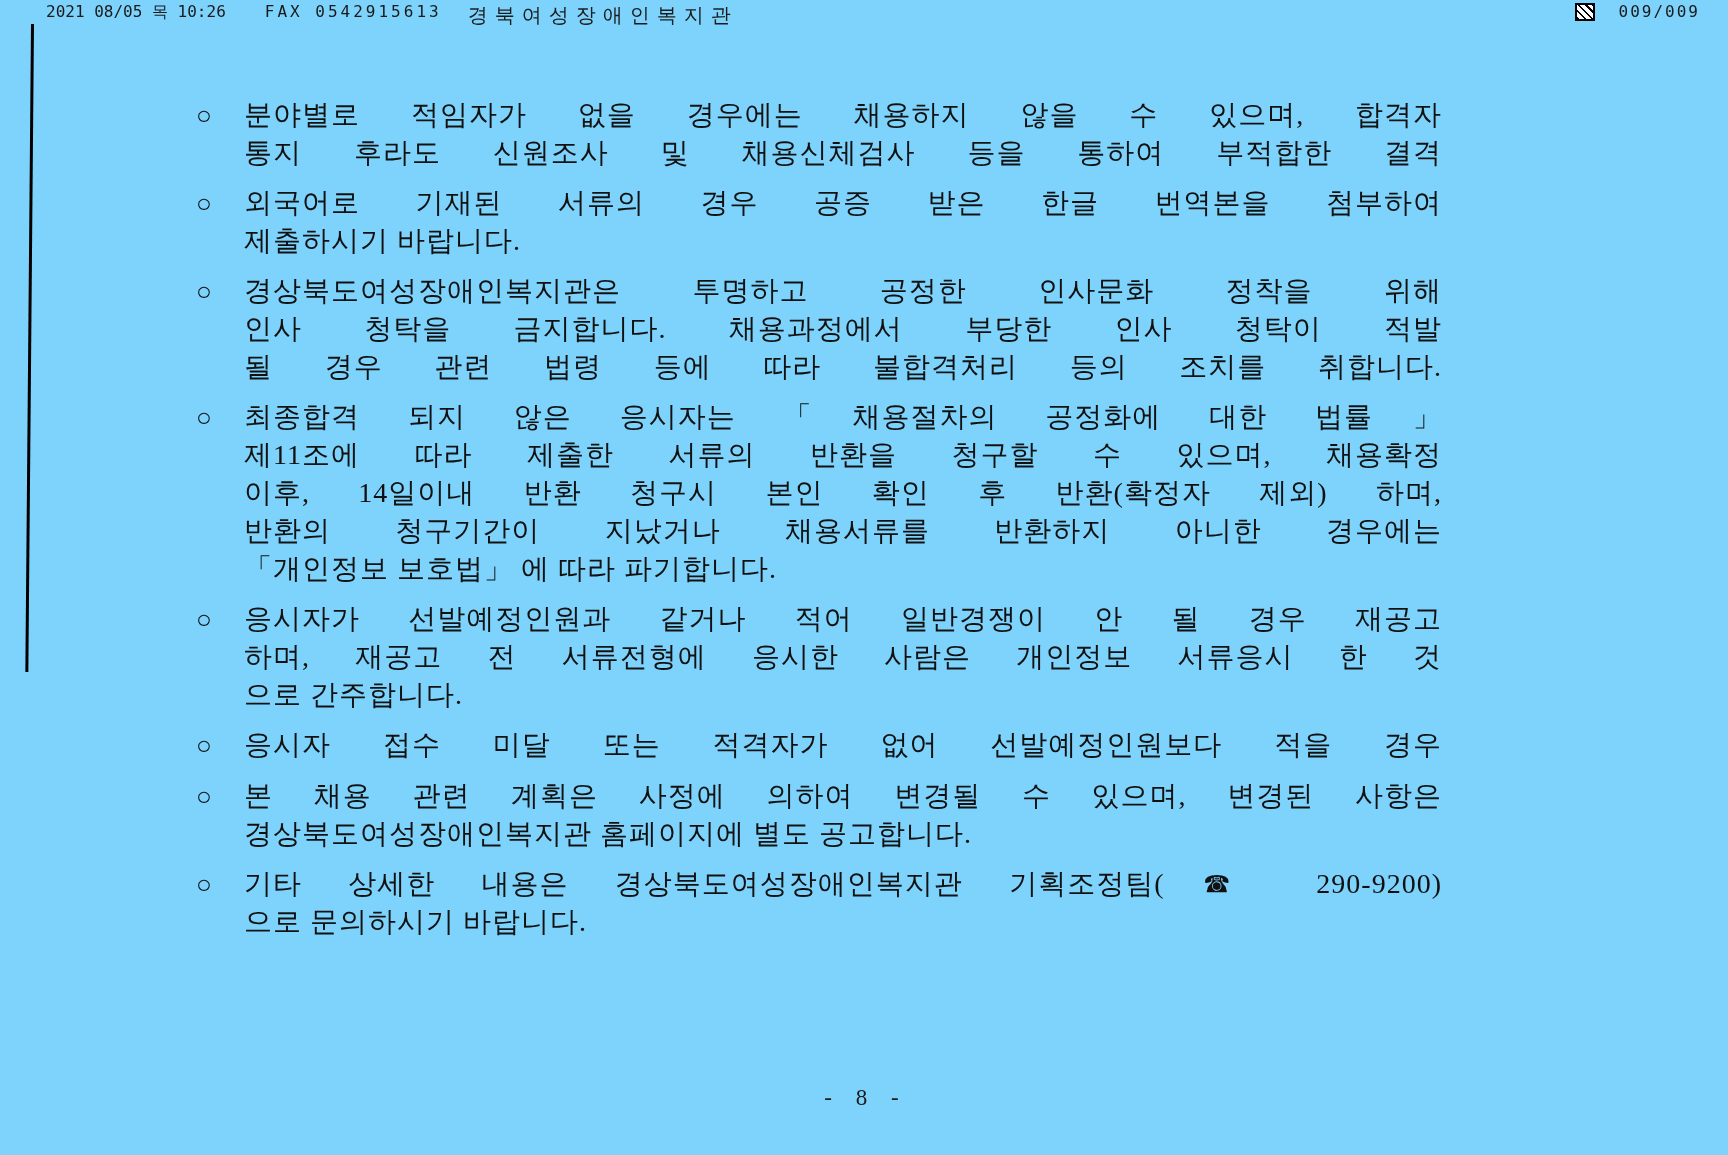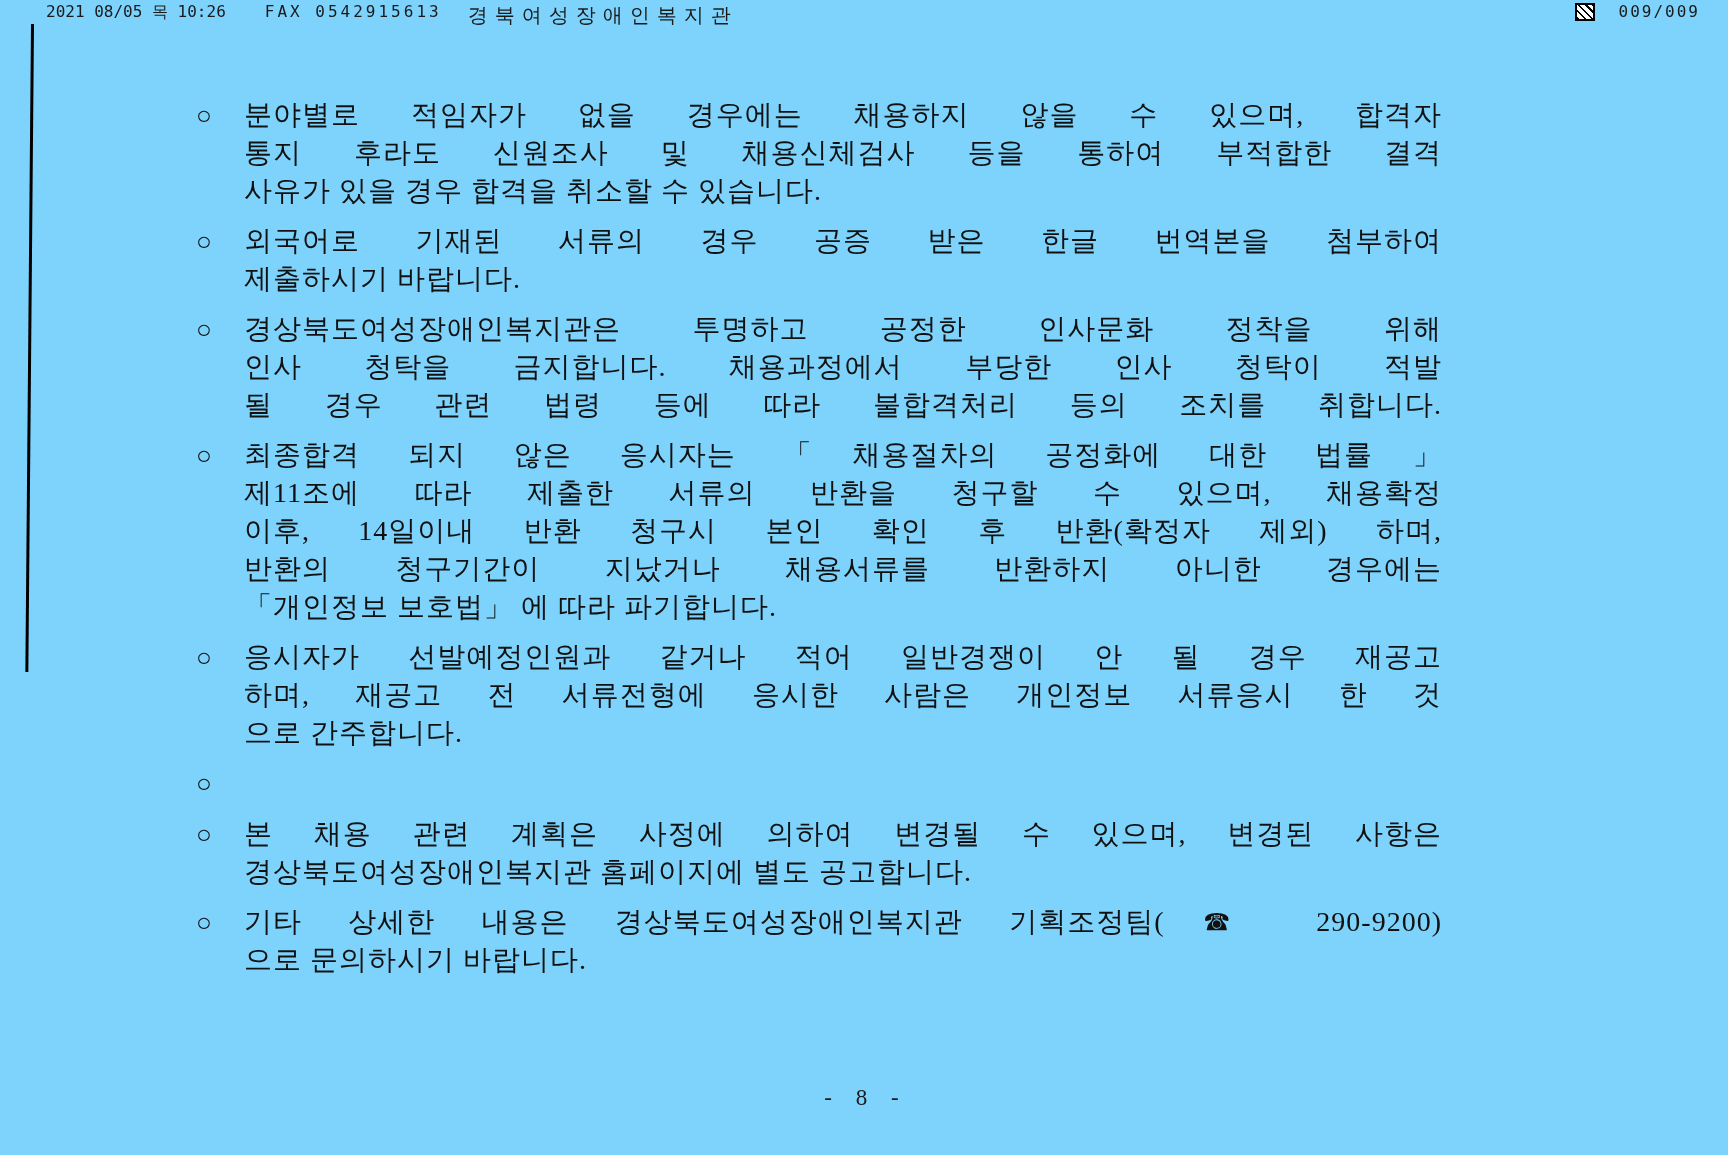--- a/index.html
+++ b/index.html
@@ -77,21 +77,20 @@
 
   <div class="scan-line"></div>
 
   <div class="content">
 
     <div class="bullet">
       <div class="marker">○</div>
       <div class="lines">
         <div class="line fill">분야별로 적임자가 없을 경우에는 채용하지 않을 수 있으며, 합격자</div>
         <div class="line fill">통지 후라도 신원조사 및 채용신체검사 등을 통하여 부적합한 결격</div>
-        <div class="line">사유가 있을 경우 합격을 취소할 수 있습니다.</div>
       </div>
     </div>
 
     <div class="bullet">
       <div class="marker">○</div>
       <div class="lines">
         <div class="line fill">외국어로 기재된 서류의 경우 공증 받은 한글 번역본을 첨부하여</div>
         <div class="line">제출하시기 바랍니다.</div>
       </div>
     </div>
@@ -121,20 +120,21 @@
       <div class="lines">
         <div class="line fill">응시자가 선발예정인원과 같거나 적어 일반경쟁이 안 될 경우 재공고</div>
         <div class="line fill">하며, 재공고 전 서류전형에 응시한 사람은 개인정보 서류응시 한 것</div>
         <div class="line">으로 간주합니다.</div>
       </div>
     </div>
 
     <div class="bullet">
       <div class="marker">○</div>
       <div class="lines">
+        <div class="line fill">응시자 접수 미달 또는 적격자가 없어 선발예정인원보다 적을 경우</div>
       </div>
     </div>
 
     <div class="bullet">
       <div class="marker">○</div>
       <div class="lines">
         <div class="line fill">본 채용 관련 계획은 사정에 의하여 변경될 수 있으며, 변경된 사항은</div>
         <div class="line">경상북도여성장애인복지관 홈페이지에 별도 공고합니다.</div>
       </div>
     </div>

